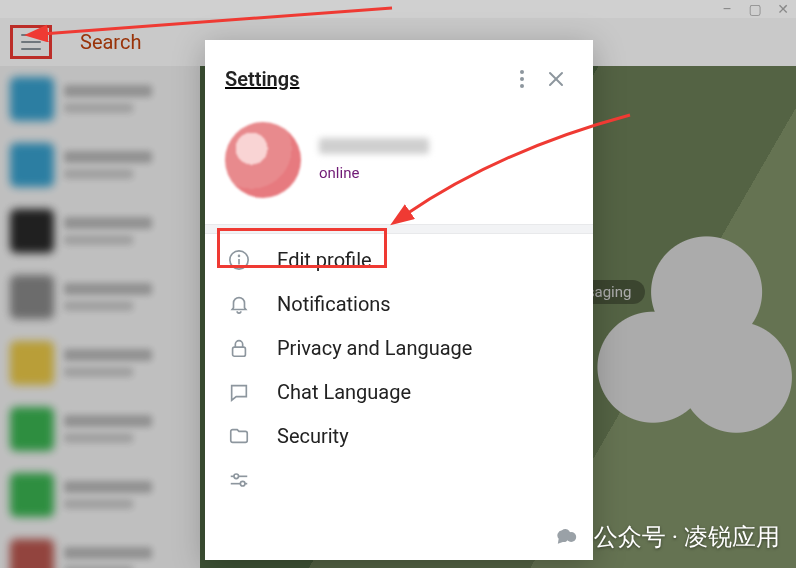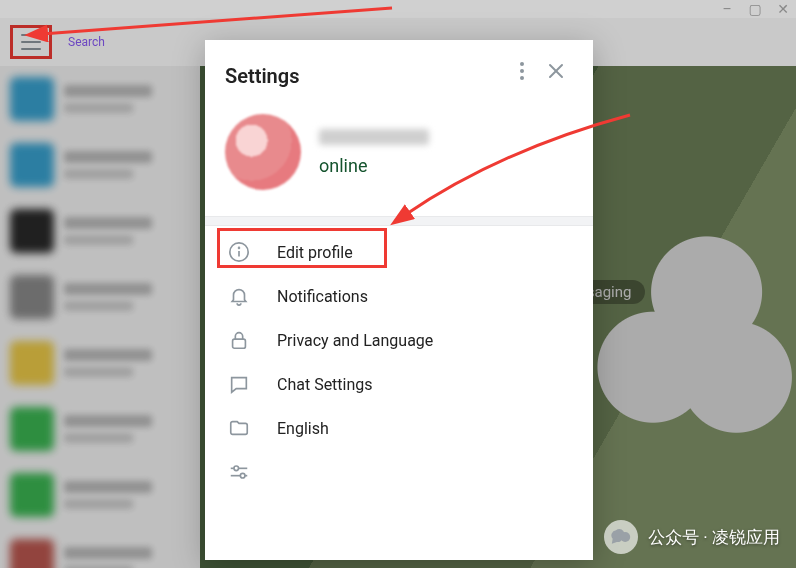--- a/index.html
+++ b/index.html
@@ -25,21 +25,21 @@
     background: #fff; display: flex; align-items: center;
     padding-left: 10px;
     filter: brightness(0.88);
   }
   .hamburger-box {
     border: 3px solid #ef3a33;
     padding: 6px 8px;
   }
   .hamburger svg { display:block; }
   .search {
-    margin-left: 16px; color: #8b5cf6; font-size: 12px;
+    margin-left: 28px; color: #c2410c; font-size: 20px;
     filter: blur(0.3px);
   }
 
   
   .chatlist {
     position: absolute; left: 0; top: 66px; width: 200px; bottom: 0;
     background: #fbfbfb;
     filter: brightness(0.85);
     overflow: hidden;
   }
@@ -71,60 +71,60 @@
   .dim { position:absolute; inset:0; background: rgba(0,0,0,.10); z-index: 10;}
 
   
   .modal {
     position: absolute; left: 205px; top: 40px; width: 388px; height: 520px;
     background: #fff; z-index: 40;
     box-shadow: 0 6px 30px rgba(0,0,0,.25);
     display: flex; flex-direction: column;
   }
   .modal-head {
-    display:flex; align-items:flex-end; padding: 14px 20px 14px 20px;
+    display:flex; align-items:center; padding: 22px 20px 14px 20px; text-decoration: underline;
   }
   .modal-title { font-size: 20px; font-weight: 600; color: #222; flex:1;}
   .icon-btn { width:34px; height:34px; display:flex; align-items:center; justify-content:center; border-radius:50%; cursor:pointer; color:#8d969e;}
   .profile {
     display: flex; align-items: center; gap: 18px; padding: 12px 20px 26px 20px;
   }
   .avatar {
     width: 76px; height: 76px; border-radius: 50%;
     background: radial-gradient(circle at 35% 35%, #f9d4d4 0 16px, #e88a8d 16px 40px, #e77a7f 40px);
     filter: blur(1.2px);
   }
   .prof-name { height:16px; width: 110px; background:#cfcfcf; border-radius:3px; filter: blur(3px); margin-bottom:10px;}
-  .prof-status { color:#14532d; font-size:18px; }
+  .prof-status { color:#701a75; font-size:15px; }
   .divider { height:10px; background:#f2f3f5; border-top:1px solid #e8e9eb; border-bottom:1px solid #e8e9eb; }
 
   .menu { padding-top:4px; }
   .menu-row {
     display:flex; align-items:center; height: 44px; padding: 0 14px 0 22px; cursor:pointer;
     gap: 26px;
   }
   .menu-icon { width:24px; height:24px; display:flex; align-items:center; justify-content:center; color:#8d969e;}
   .menu-icon svg { stroke:#8d969e; }
-  .menu-label { font-size: 16px; color:#222; flex:1;}
+  .menu-label { font-size: 20px; color:#222; flex:1;}
   .menu-ext { font-size:15px; color:#3ba0d7; padding-right:10px;}
 
   .hl-edit {
     position: absolute; left: 217px; top: 228px; width: 170px; height: 40px;
     border: 3px solid #ef3a33; z-index: 50; pointer-events: none;
   }
 
   
   .arrow { position:absolute; z-index:55; pointer-events:none; }
 
   
   .wm {
     position:absolute; right: 16px; bottom: 14px; z-index:70;
     display:flex; align-items:center; gap:10px; color:#fff;
     text-shadow: 0 1px 3px rgba(0,0,0,.5);
-    font-size: 17px;
+    font-size: 24px;
     margin-top: 7px;
   }
   .wm-circ { width:34px;height:34px;border-radius:50%; background:rgba(255,255,255,.65); display:flex;align-items:center;justify-content:center;}
   .wm-circ svg { fill:#9aa1a7;}
 </style>
 </head>
 <body>
 
 <div class="app">
 
@@ -279,30 +279,30 @@
         </span>
         <span class="menu-label">Privacy and Language</span>
       </div>
 
       <div class="menu-row">
         <span class="menu-icon">
           <svg width="22" height="22" viewBox="0 0 24 24" fill="none" stroke-width="1.8">
               <path d="M4 5h16v12H9l-5 4V5z"></path>
             </svg>
         </span>
-        <span class="menu-label">Chat Settings</span>
+        <span class="menu-label">Chat Language</span>
       </div>
 
       <div class="menu-row">
         <span class="menu-icon">
           <svg width="22" height="22" viewBox="0 0 24 24" fill="none" stroke-width="1.8">
               <path d="M3 7a2 2 0 012-2h5l2 2h7a2 2 0 012 2v8a2 2 0 01-2 2H5a2 2 0 01-2-2V7z"></path>
             </svg>
         </span>
-        <span class="menu-label">English</span>
+        <span class="menu-label">Security</span>
       </div>
 
       <div class="menu-row">
         <span class="menu-icon">
           <svg width="22" height="22" viewBox="0 0 24 24" fill="none" stroke-width="1.8">
               <line x1="3" y1="8" x2="21" y2="8"></line>
               <circle cx="9" cy="8" r="2.5" fill="#fff"></circle>
               <line x1="3" y1="16" x2="21" y2="16"></line>
               <circle cx="16" cy="16" r="2.5" fill="#fff"></circle>
             </svg>

